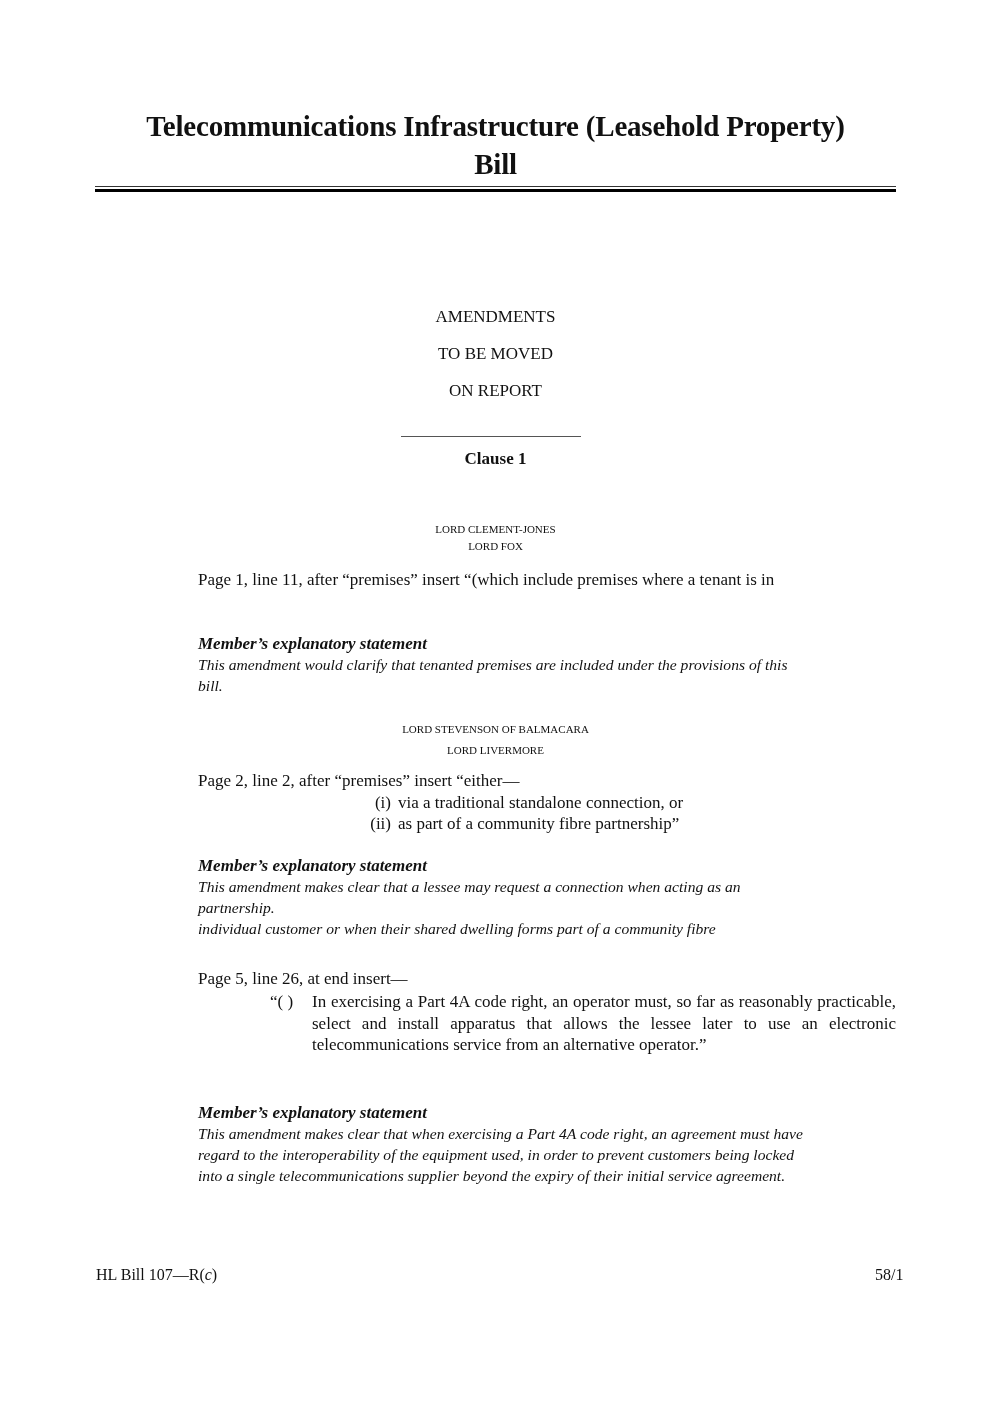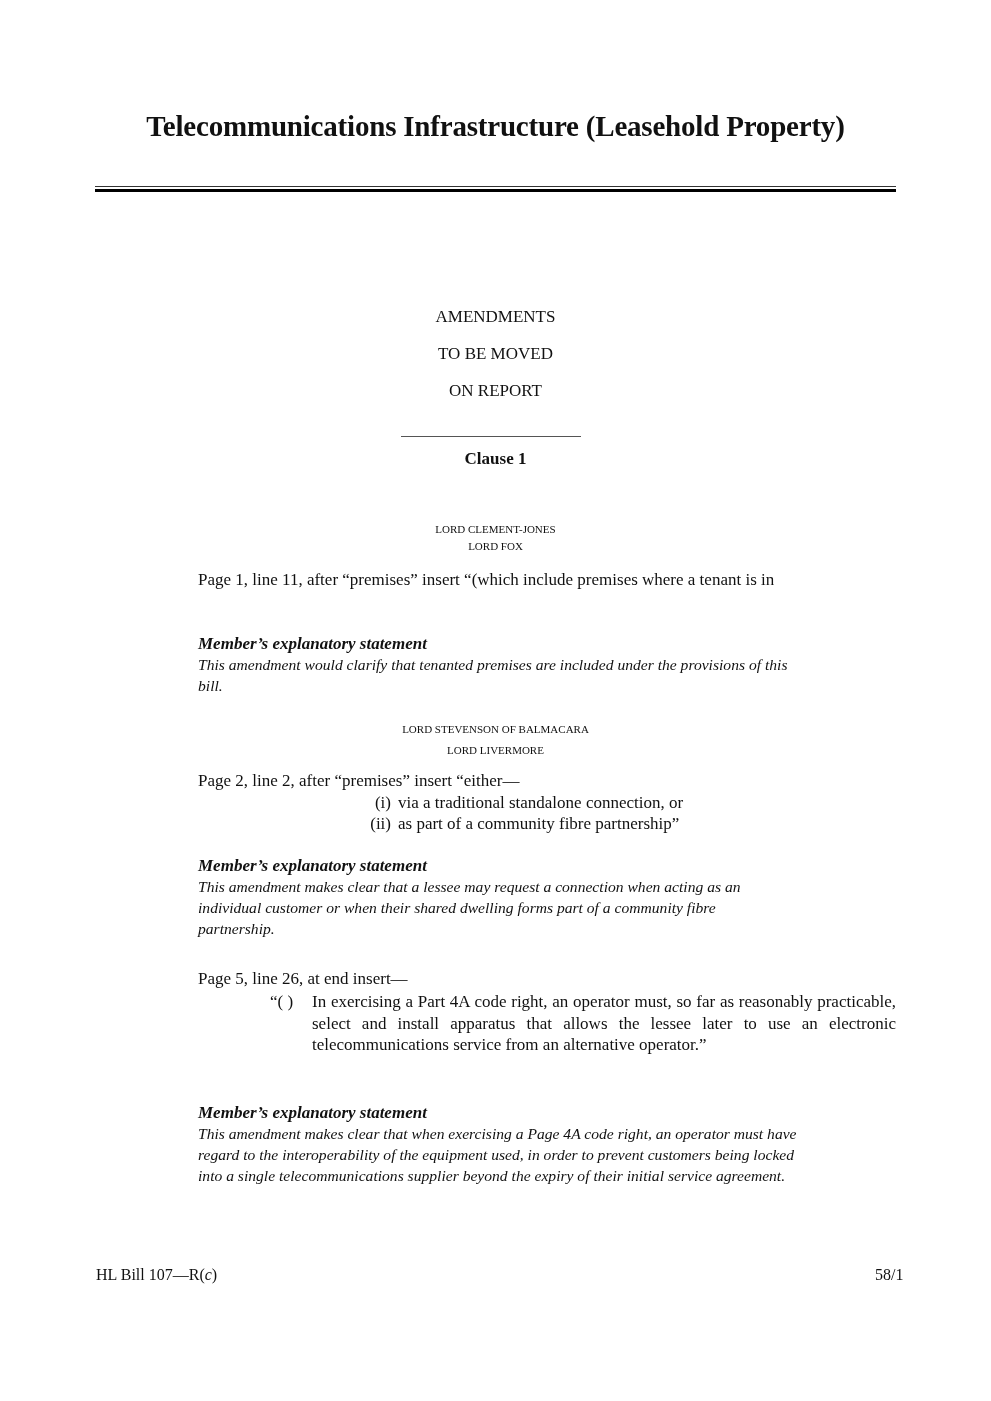--- a/index.html
+++ b/index.html
@@ -34,20 +34,21 @@
     }
     .insert .mark { position: absolute; left: 0; top: 0; }
     .insert .body { margin-left: 42px; text-align: justify; }
     .footer { top: 1266px; font-size: 16px; }
   </style>
 </head>
 <body>
 
 <div class="abs title">
   <div>Telecommunications Infrastructure (Leasehold Property)</div>
+  <div>Bill</div>
 </div>
 <div class="abs rule-thin"></div>
 <div class="abs rule-thick"></div>
 
 <div class="abs center-line" style="top:306px;">AMENDMENTS</div>
 <div class="abs center-line" style="top:343px;">TO BE MOVED</div>
 <div class="abs center-line" style="top:380px;">ON REPORT</div>
 <div class="abs short-rule"></div>
 
 <div class="abs center-line clause" style="top:448px;">Clause 1</div>
@@ -68,32 +69,32 @@
 <div class="abs para" style="top:771px;">Page 2, line 2, after “premises” insert “either—</div>
 <div class="listrow" style="left:355px; top:792px;">
   <span class="listnum">(i)</span><span>via a traditional standalone connection, or</span>
 </div>
 <div class="listrow" style="left:355px; top:813px;">
   <span class="listnum">(ii)</span><span>as part of a community fibre partnership”</span>
 </div>
 <div class="abs para" style="top:856px;">
   <div class="stmt-head">Member’s explanatory statement</div>
   <div class="stmt-body">This amendment makes clear that a lessee may request a connection when acting as an</div>
+  <div class="stmt-body">partnership.</div>
   <div class="stmt-body">individual customer or when their shared dwelling forms part of a community fibre</div>
-  <div class="stmt-body">partnership.</div>
 </div>
 
 <div class="abs para" style="top:969px;">Page 5, line 26, at end insert—</div>
 <div class="abs insert" style="top:991px;">
   <span class="mark">“( )</span>
   <div class="body">In exercising a Part 4A code right, an operator must, so far as reasonably practicable, select and install apparatus that allows the lessee later to use an electronic telecommunications service from an alternative operator.”</div>
 </div>
 <div class="abs para" style="top:1103px;">
   <div class="stmt-head">Member’s explanatory statement</div>
-  <div class="stmt-body" style="white-space:nowrap;">This amendment makes clear that when exercising a Page 4A code right, an operator must have</div>
+  <div class="stmt-body" style="white-space:nowrap;">This amendment makes clear that when exercising a Part 4A code right, an agreement must have</div>
   <div class="stmt-body" style="white-space:nowrap;">regard to the interoperability of the equipment used, in order to prevent customers being locked</div>
   <div class="stmt-body" style="white-space:nowrap;">into a single telecommunications supplier beyond the expiry of their initial service agreement.</div>
 </div>
 
 <div class="abs footer" style="left:96px;">
   <span>HL Bill 107—R(</span><i>c</i><span>)</span>
 </div>
 <div class="abs footer" style="left:842px;margin-left:33px;">58/1</div>
 
 </body></html>

